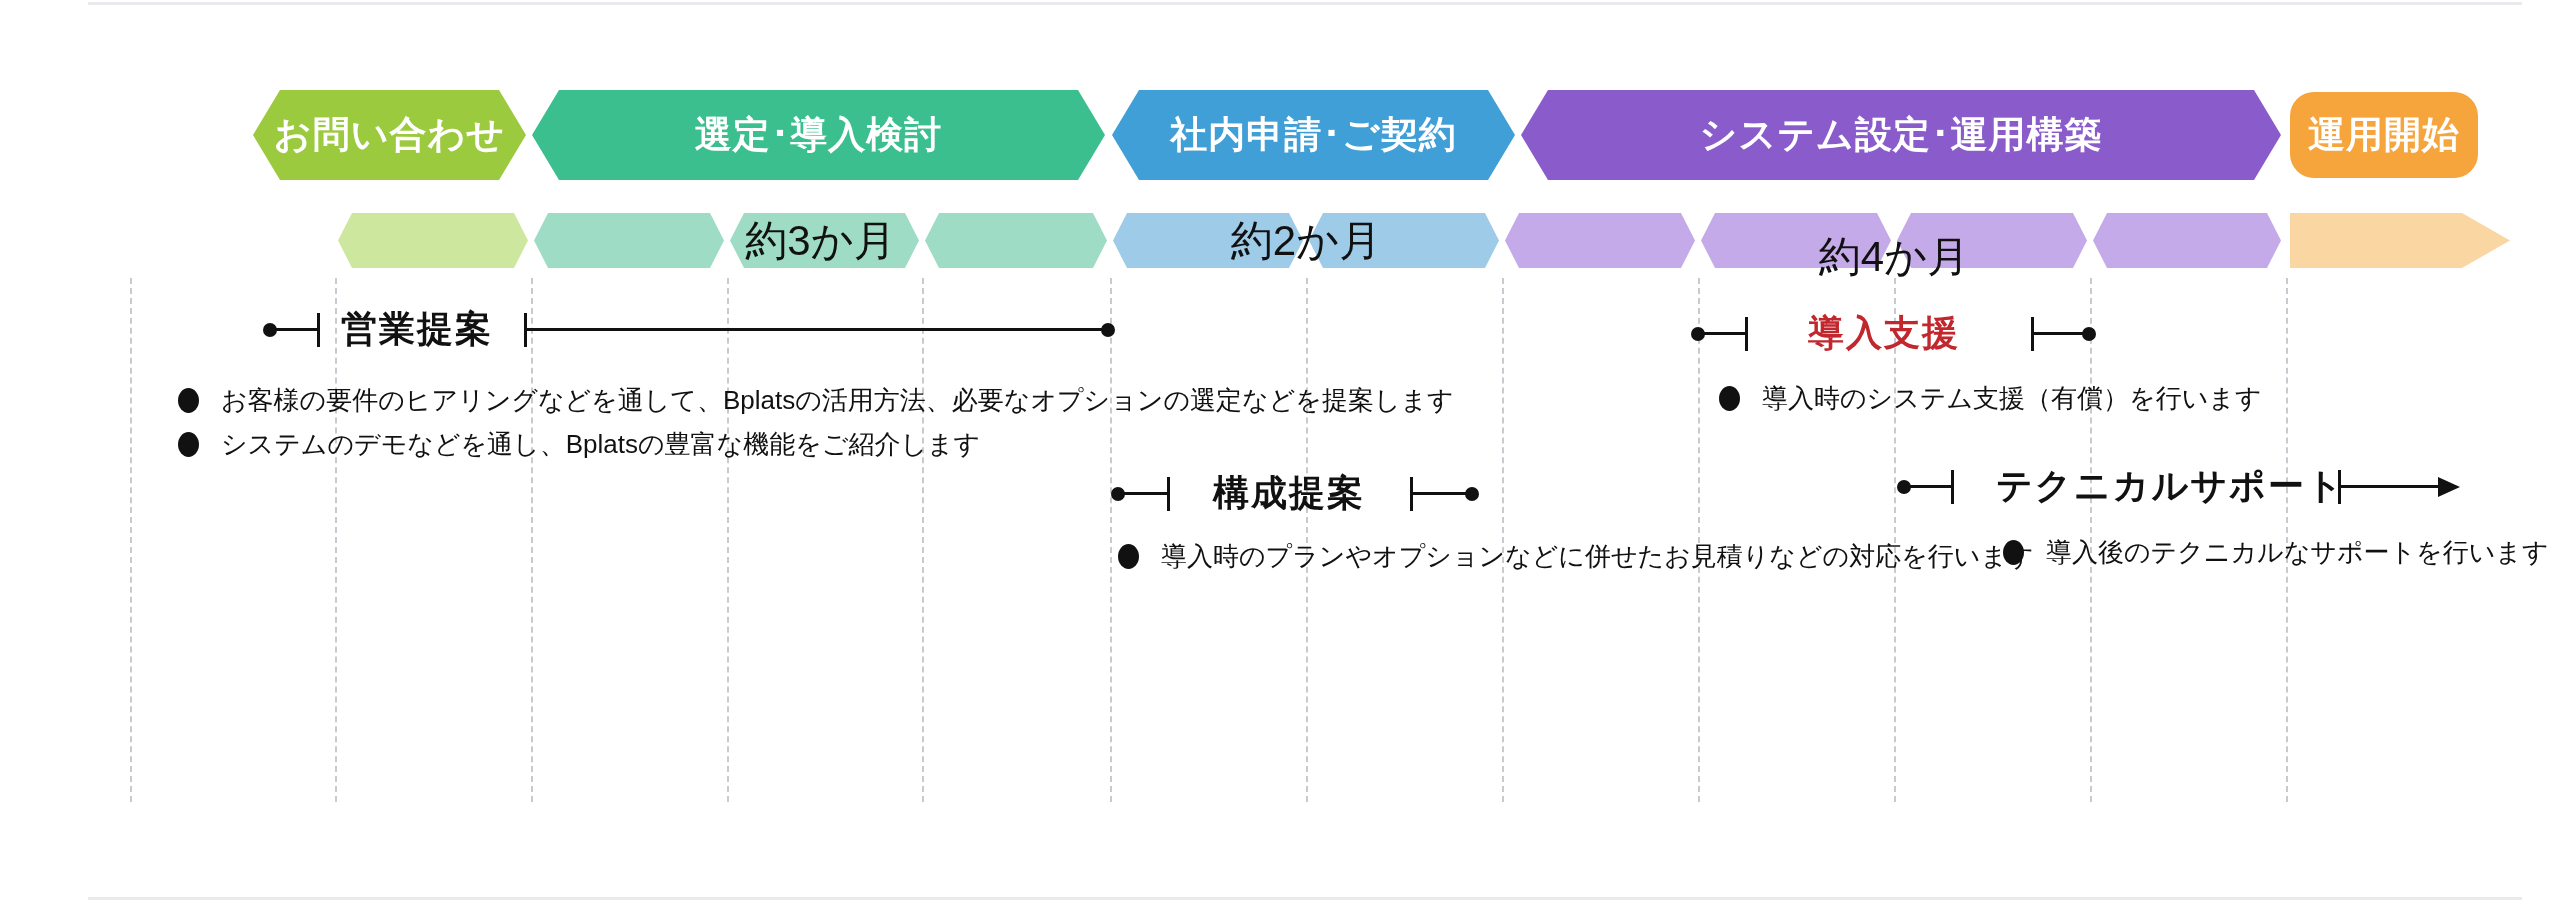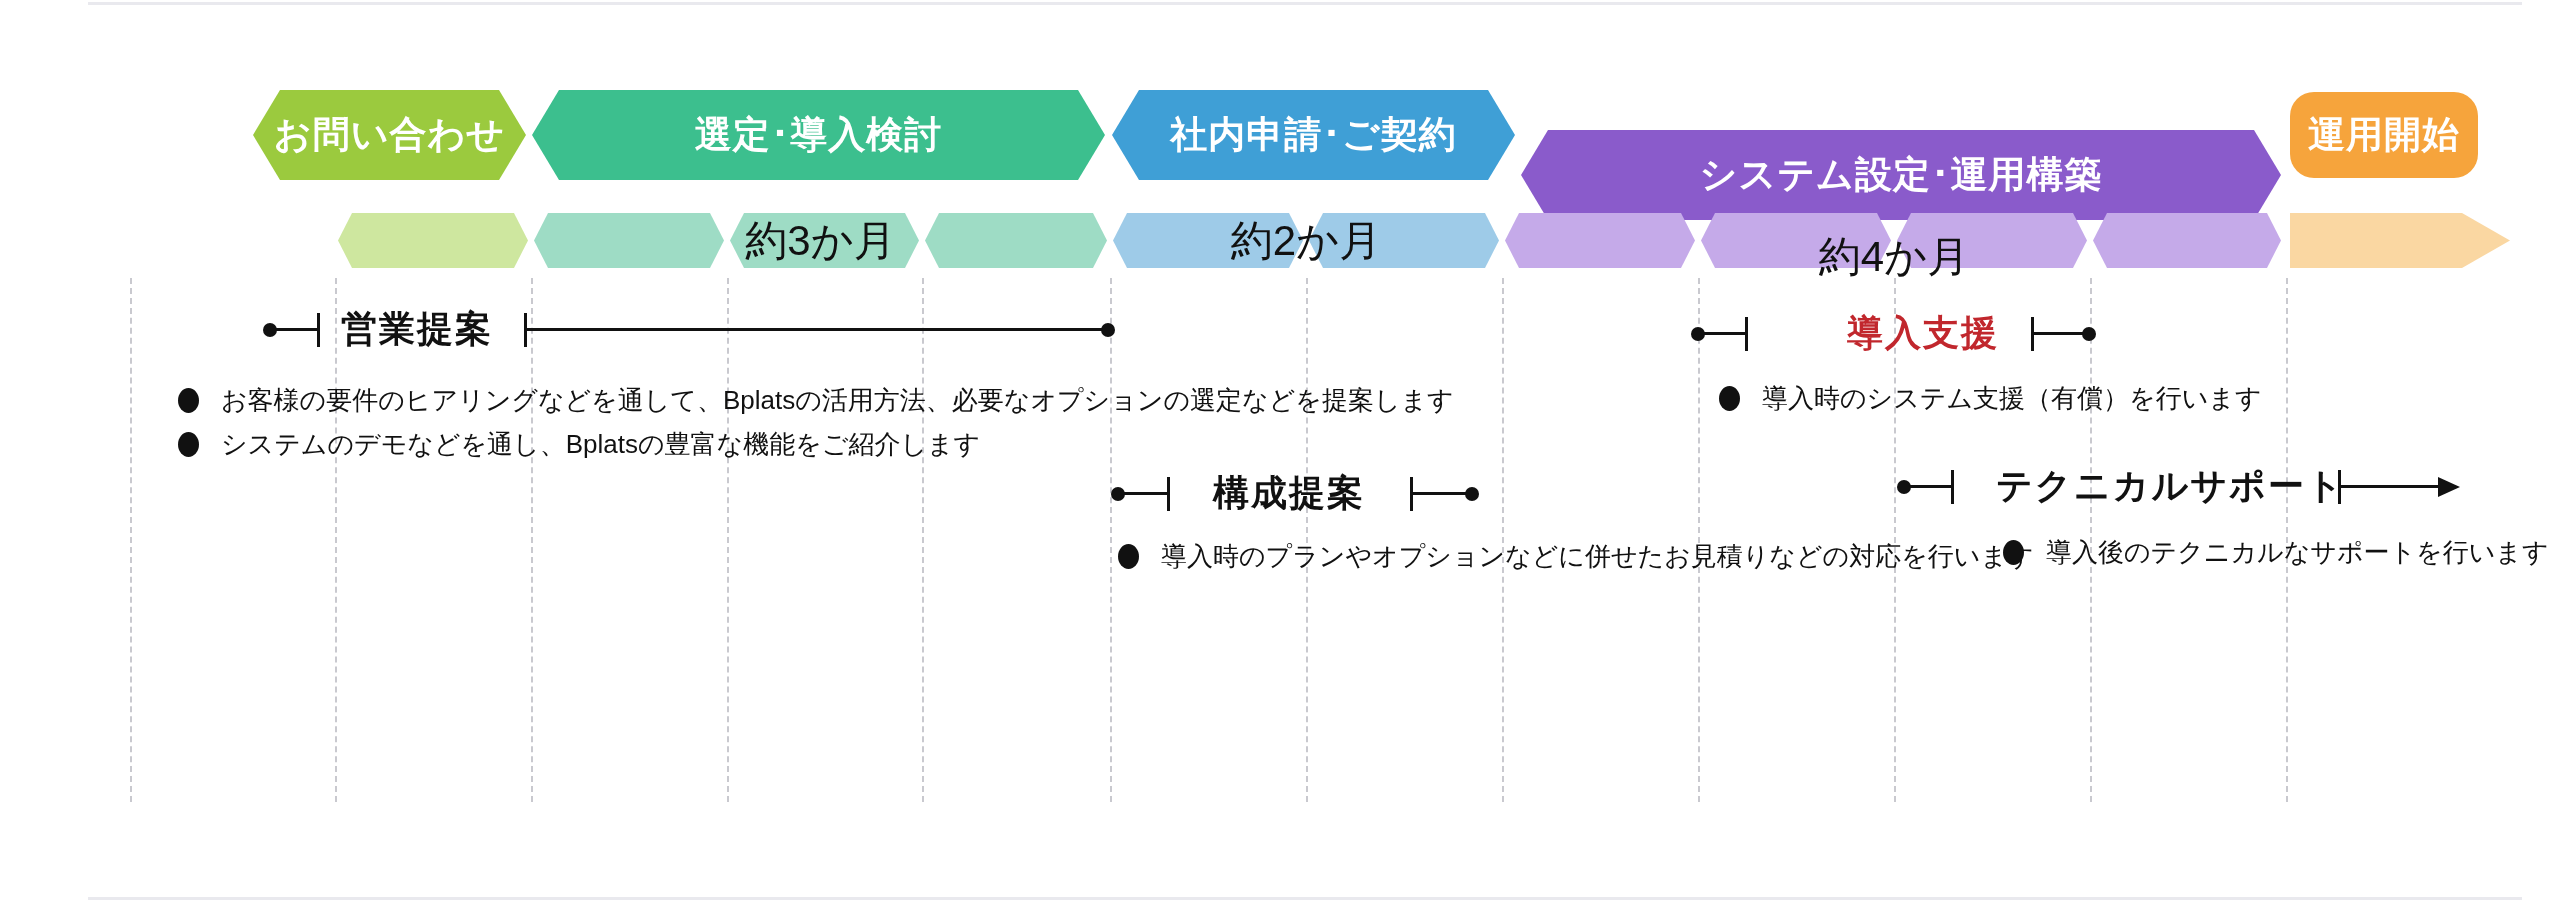--- a/index.html
+++ b/index.html
@@ -41,21 +41,21 @@
 
   <div class="stage hex1" style="left: 253px; width: 273px; background-color: rgb(155, 202, 62);">
     <span>お問い合わせ</span>
   </div>
   <div class="stage hex1" style="left: 532px; width: 573px; background-color: rgb(60, 191, 142);">
     <span>選定･導入検討</span>
   </div>
   <div class="stage hex1" style="left: 1112px; width: 403px; background-color: rgb(63, 159, 214);">
     <span>社内申請･ご契約</span>
   </div>
-  <div class="stage hex1" style="left: 1521px; width: 760px; background-color: rgb(138, 91, 203); margin-top: 40px;">
+  <div class="stage hex1" style="left: 1521px; width: 760px; background-color: rgb(138, 91, 203);">
     <span>システム設定･運用構築</span>
   </div>
   <div class="stage stage-rounded" style="left: 2290px; width: 188px; background-color: rgb(246, 164, 60);">
     <span>運用開始</span>
   </div>
 
   <div class="seg hex2" style="left: 338px; width: 190px; background-color: rgb(206, 231, 159);"></div>
   <div class="seg hex2" style="left: 534px; width: 190px; background-color: rgb(158, 220, 197);"></div>
   <div class="seg hex2" style="left: 730px; width: 189px; background-color: rgb(158, 220, 197);"></div>
   <div class="seg hex2" style="left: 925px; width: 182px; background-color: rgb(158, 220, 197);"></div>
@@ -113,21 +113,21 @@
     <div class="bullet" style="left:1118px;top:543px;">
       <span class="bmark"></span>
       <span>導入時のプランやオプションなどに併せたお見積りなどの対応を行います</span>
     </div>
   </div>
 
   <div>
     <span class="dot" style="left:1691px;top:327px;"></span>
     <span class="hline" style="left:1698px;top:332px;width:50px;"></span>
     <span class="vtick" style="left:1745px;top:317px;"></span>
-    <span class="ann-title" style="left: 1808px; top: 315px; color: rgb(193, 39, 45); margin-left: 39px;">導入支援</span>
+    <span class="ann-title" style="left: 1808px; top: 315px; color: rgb(193, 39, 45);">導入支援</span>
     <span class="vtick" style="left:2031px;top:317px;"></span>
     <span class="hline" style="left:2033px;top:332px;width:56px;"></span>
     <span class="dot" style="left:2082px;top:327px;"></span>
     <div class="bullet" style="left:1719px;top:385px;">
       <span class="bmark"></span>
       <span>導入時のシステム支援（有償）を行います</span>
     </div>
   </div>
 
   <div>

